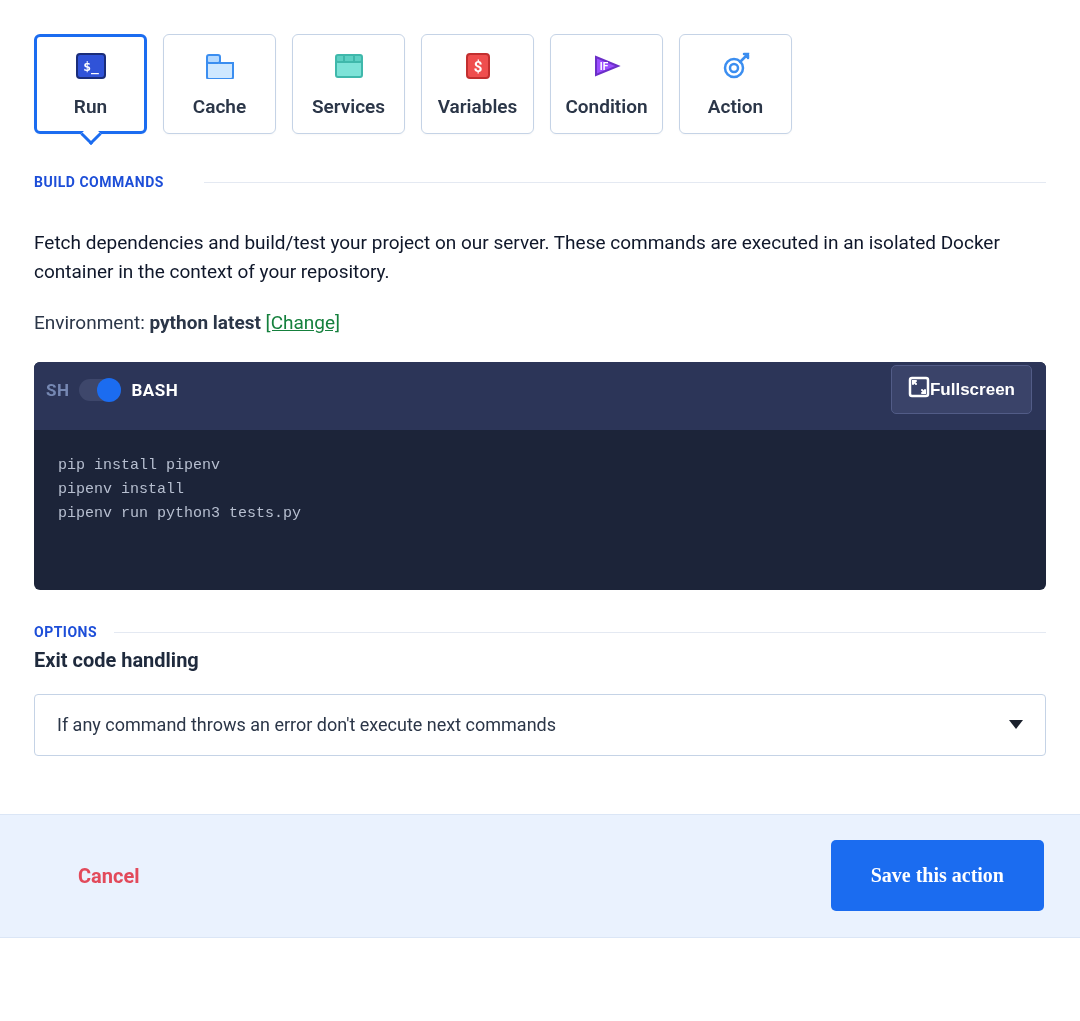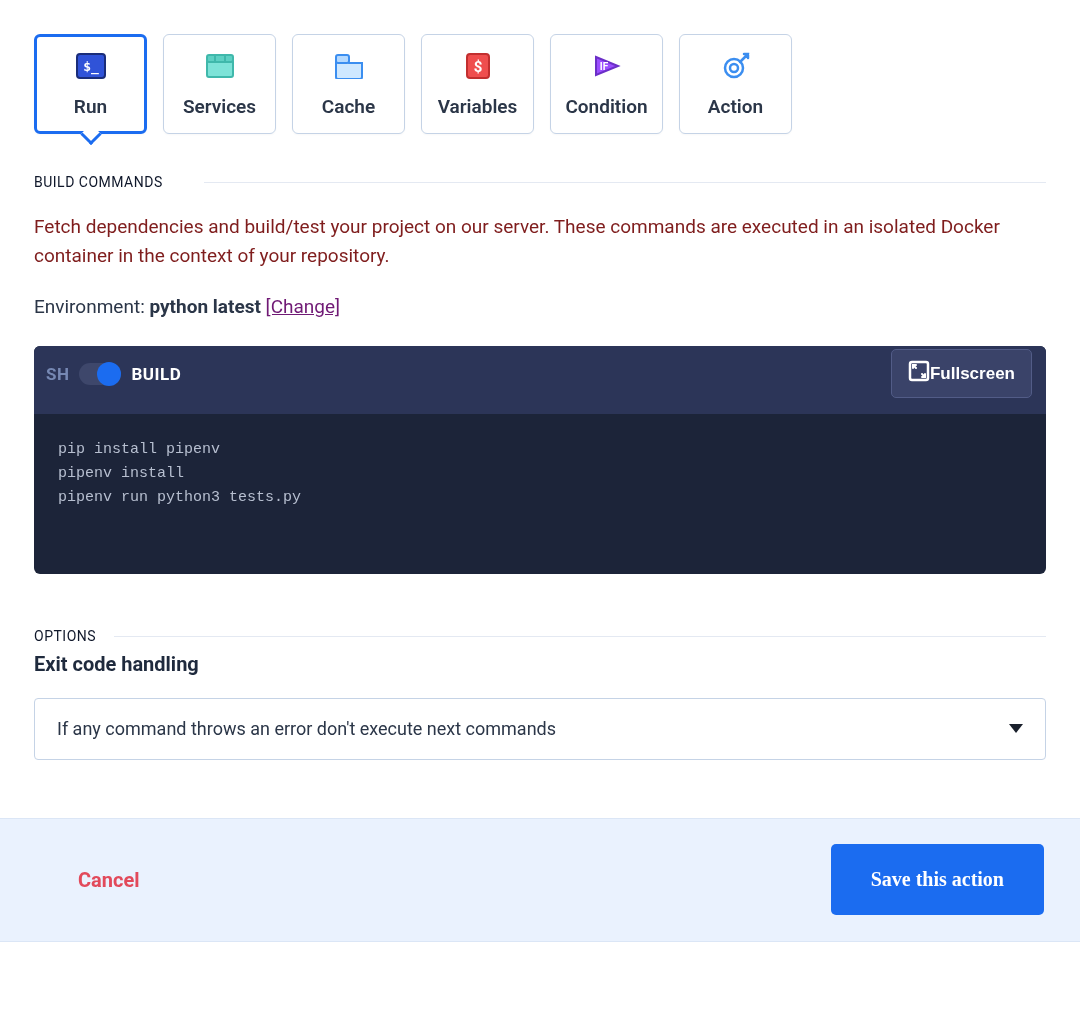--- a/index.html
+++ b/index.html
@@ -41,49 +41,49 @@
     border-bottom: 3px solid #1b6cf0;
   }
   .tab-label {
     font-size: 19px;
     font-weight: 600;
     color: #2b3648;
   }
   .icon-box { width: 32px; height: 30px; display:flex; align-items:center; justify-content:center; }
   .section-title {
     font-size: 14px;
-    font-weight: 400;
+    font-weight: 700;
     letter-spacing: .5px;
-    color: #0f172a;
+    color: #1d4ed8;
     margin-bottom: 8px;
     position: relative;
   }
   .section-title::after {
     content:"";
     position:absolute;
     left: 170px;
     right:0;
     top:50%;
     height:1px;
     background:#e4e9f2;
   }
   .section-title.short::after { left: 80px; }
   .desc {
-    margin-top: 22px;
+    margin-top: 38px;
     font-size: 19px;
     line-height: 1.55;
-    color: #7f1d1d;
+    color: #0f172a;
   }
   .env-line {
     margin-top: 24px;
     font-size: 19px;
     color: #2b3648;
   }
   .env-line b { font-weight: 700; }
-  .change-link { color: #701a75; text-align: right; }
+  .change-link { color: #15803d; text-align: right; }
   .editor {
     margin-top: 28px;
     border-radius: 6px;
     overflow: hidden;
     background: #1c2439;
   }
   .editor-header {
     background: #2c3558;
     height: 68px;
     display: flex;
@@ -110,21 +110,21 @@
   .code-area {
     padding: 24px 24px 60px 24px;
     font-family: "SFMono-Regular", Consolas, "Liberation Mono", Menlo, monospace;
     font-size: 15px;
     line-height: 1.6;
     color: #b7bfd0;
     white-space: pre;
     min-height: 160px;
   }
   .opt-heading {
-    margin-top: 54px;
+    margin-top: 34px;
   }
   .opt-label {
     font-size: 20px;
     font-weight: 700;
     color: #1f2a3d;
   }
   .select {
     margin-top: 22px;
     border:1px solid #c5d3e6;
     border-radius:4px;
@@ -167,36 +167,36 @@
         <svg width="30" height="26" viewBox="0 0 30 26">
             <rect x="1" y="1" width="28" height="24" rx="3" fill="#3053d8" stroke="#1a2d7a" stroke-width="2"></rect>
             <text x="15" y="18" text-anchor="middle" font-size="13" font-weight="700" fill="#fff" font-family="monospace">$_</text>
           </svg>
       </span>
       <span class="tab-label">Run</span>
     </div>
     <div class="tab">
       <span class="icon-box">
         <svg width="30" height="26" viewBox="0 0 30 26">
+            <path d="M2 6 h10 l3 4 h13 v14 a2 2 0 0 1 -2 2 H4 a2 2 0 0 1 -2 -2 Z" fill="#cfe8ff" stroke="#3b8ef0" stroke-width="2"></path>
+            <rect x="2" y="2" width="13" height="8" rx="2" fill="#b4d9ff" stroke="#3b8ef0" stroke-width="2"></rect>
+          </svg>
+      </span>
+      <span class="tab-label">Cache</span>
+    </div>
+    <div class="tab">
+      <span class="icon-box">
+        <svg width="30" height="26" viewBox="0 0 30 26">
             <rect x="2" y="7" width="26" height="17" rx="2" fill="#7de3d8" stroke="#3fb8ab" stroke-width="2"></rect>
             <rect x="2" y="2" width="26" height="7" rx="2" fill="#5dd0c3" stroke="#3fb8ab" stroke-width="2"></rect>
             <line x1="10" y1="2" x2="10" y2="9" stroke="#3fb8ab" stroke-width="2"></line>
             <line x1="20" y1="2" x2="20" y2="9" stroke="#3fb8ab" stroke-width="2"></line>
           </svg>
       </span>
       <span class="tab-label">Services</span>
-    </div>
-    <div class="tab">
-      <span class="icon-box">
-        <svg width="30" height="26" viewBox="0 0 30 26">
-            <path d="M2 6 h10 l3 4 h13 v14 a2 2 0 0 1 -2 2 H4 a2 2 0 0 1 -2 -2 Z" fill="#cfe8ff" stroke="#3b8ef0" stroke-width="2"></path>
-            <rect x="2" y="2" width="13" height="8" rx="2" fill="#b4d9ff" stroke="#3b8ef0" stroke-width="2"></rect>
-          </svg>
-      </span>
-      <span class="tab-label">Cache</span>
     </div>
     <div class="tab">
       <span class="icon-box">
         <svg width="26" height="28" viewBox="0 0 26 28">
             <rect x="2" y="2" width="22" height="24" rx="3" fill="#ef4e4e" stroke="#c22f2f" stroke-width="2"></rect>
             <text x="13" y="20" text-anchor="middle" font-size="15" font-weight="700" fill="#fff">$</text>
           </svg>
       </span>
       <span class="tab-label">Variables</span>
     </div>
@@ -230,21 +230,21 @@
     <a href="#" class="change-link">[Change]</a>
   </p>
 
   <div class="editor">
     <div class="editor-header">
       <div class="shell-toggle">
         <span class="sh-label">SH</span>
         <div class="toggle">
             <div class="knob"></div>
           </div>
-        <span class="bash-label">BUILD</span>
+        <span class="bash-label">BASH</span>
       </div>
       <button class="fs-btn">
         <span>
           <svg width="22" height="22" viewBox="0 0 22 22">
               <rect x="2" y="2" width="18" height="18" rx="2" fill="none" stroke="#fff" stroke-width="2.5"></rect>
               <path d="M8 8 L5 5 M5 8 V5 H8" fill="none" stroke="#fff" stroke-width="2" stroke-linecap="round"></path>
               <path d="M14 14 L17 17 M17 14 V17 H14" fill="none" stroke="#fff" stroke-width="2" stroke-linecap="round"></path>
             </svg>
         </span>
         <span>Fullscreen</span>

